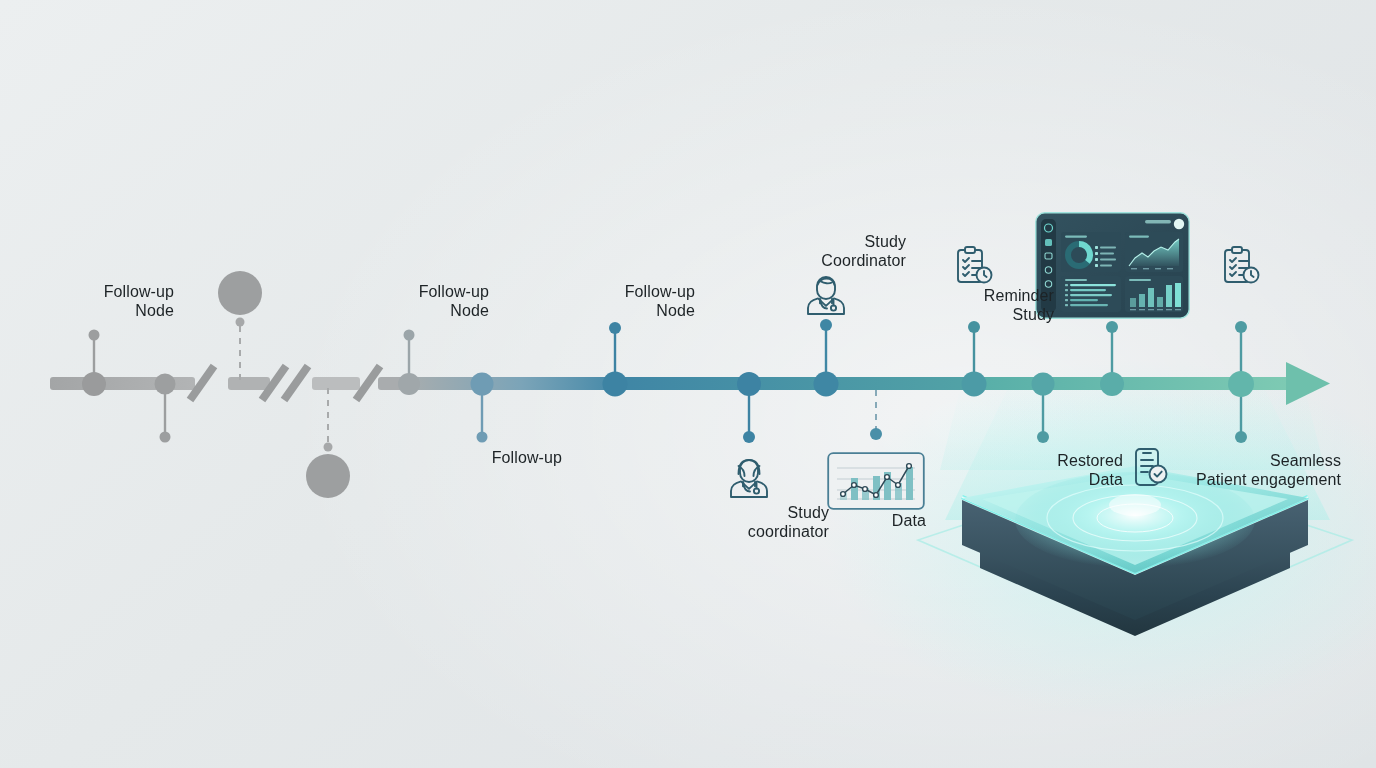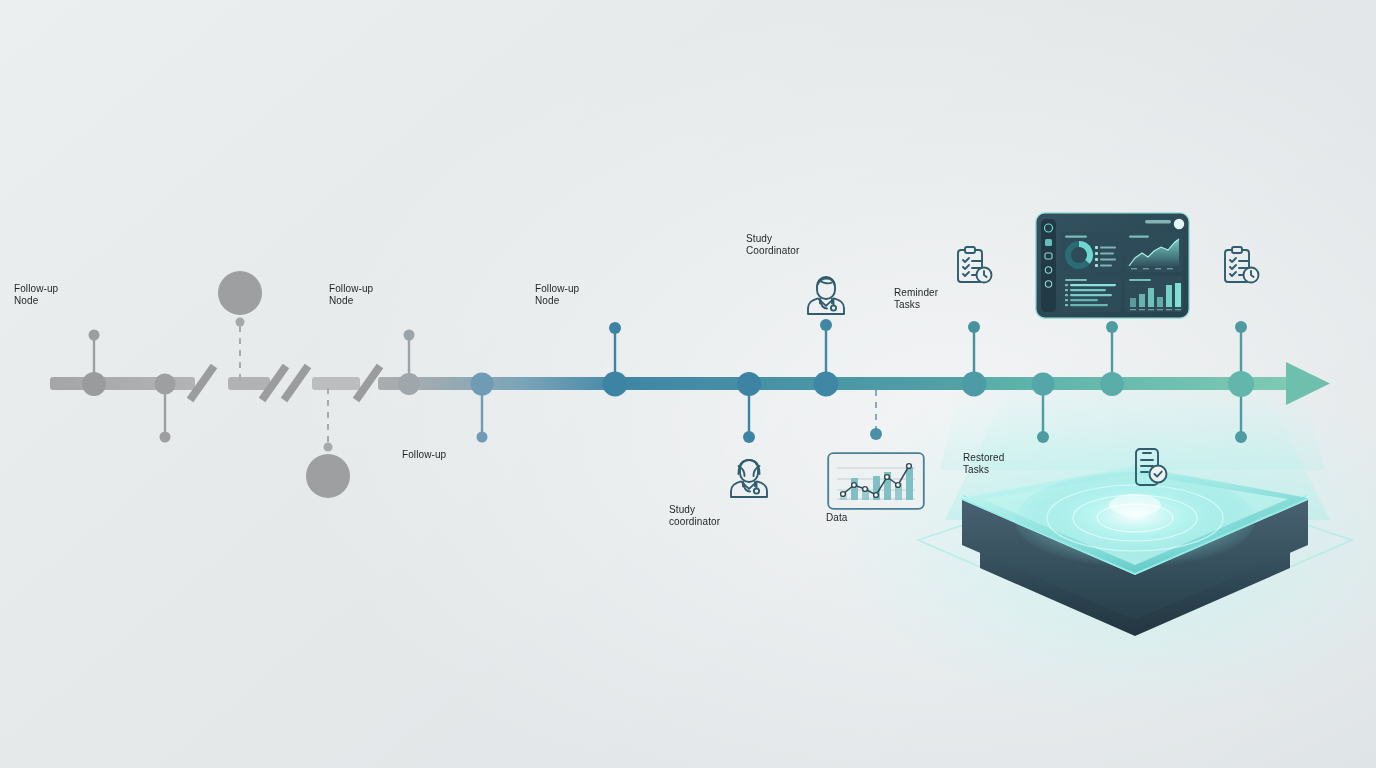--- a/index.html
+++ b/index.html
@@ -10,22 +10,22 @@
   }
   #stage{
     position:relative;width:1376px;height:768px;
     background:
       radial-gradient(1100px 700px at 70% 55%, rgba(255,255,255,0.55) 0%, rgba(255,255,255,0) 62%),
       linear-gradient(140deg,#eceff0 0%,#e5e9ea 42%,#e2e6e8 70%,#dfe4e6 100%);
   }
   .layer{position:absolute;left:0;top:0;width:1376px;height:768px;}
   svg.layer{pointer-events:none;}
   .lbl{
-    position:absolute;color:#1d2326;font-size:10px;line-height:1.18;
-    text-align:left;white-space:pre-line;letter-spacing:.1px;
+    position:absolute;color:#1d2326;font-size:16px;line-height:1.18;
+    text-align:right;white-space:pre-line;letter-spacing:.1px;
   }
   .ico{position:absolute;}
   .tablet-wrap{position:absolute;}
 </style>
 </head>
 <body style="background: rgb(231, 234, 235);">
 
 <div id="stage">
 
   <svg class="layer" viewBox="0 0 1376 768">
@@ -399,20 +399,22 @@
 
   <div class="lbl" style="left:746px;top:233px;width:160px;">Study
 Coordinator</div>
 
   <div class="lbl" style="left:669px;top:504px;width:160px;">Study
 coordinator</div>
 
   <div class="lbl" style="left:826px;top:512px;width:100px;">Data</div>
 
   <div class="lbl" style="left:894px;top:287px;width:160px;">Reminder
-Tasks</div>
+Study</div>
 
   <div class="lbl" style="left:963px;top:452px;width:160px;">Restored
-Tasks</div>
-
-
+Data</div>
+
+
+  <div class="lbl" style="left:1141px;top:452px;width:200px;">Seamless
+Patient engagement</div>
 
 </div>
 
 </body></html>

